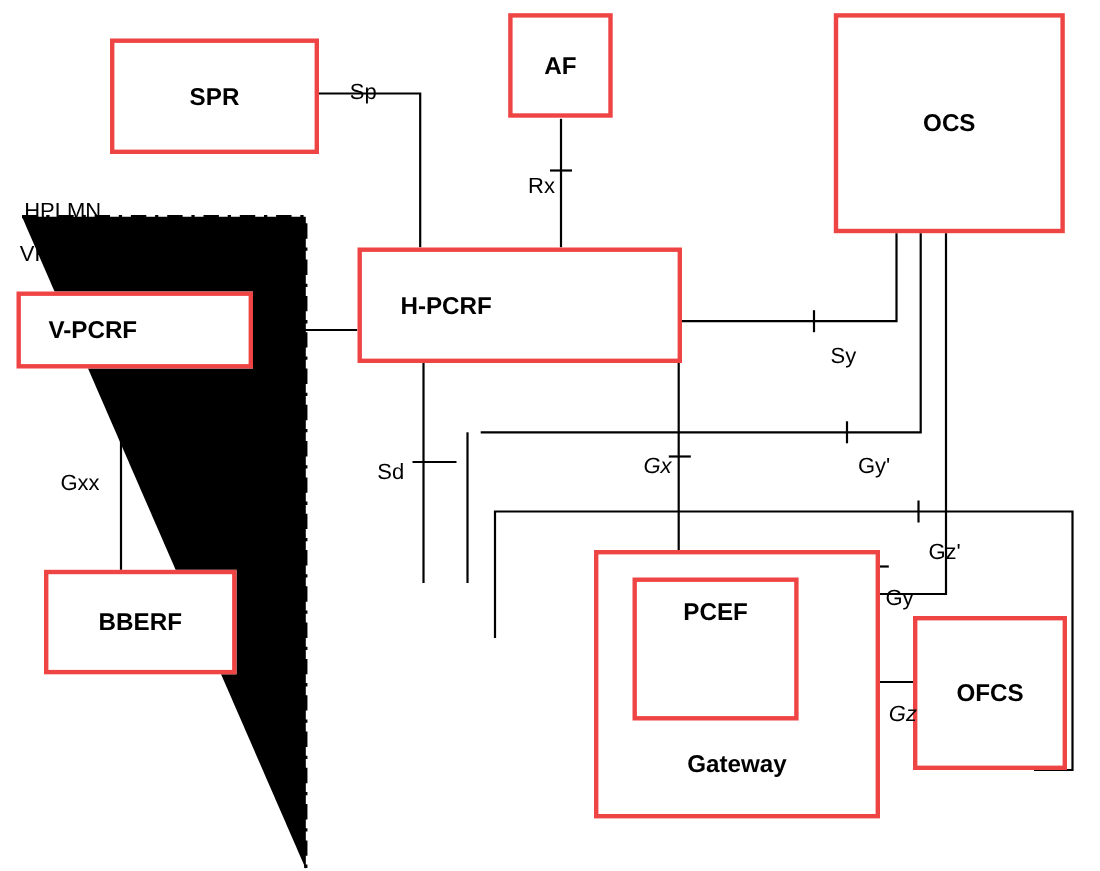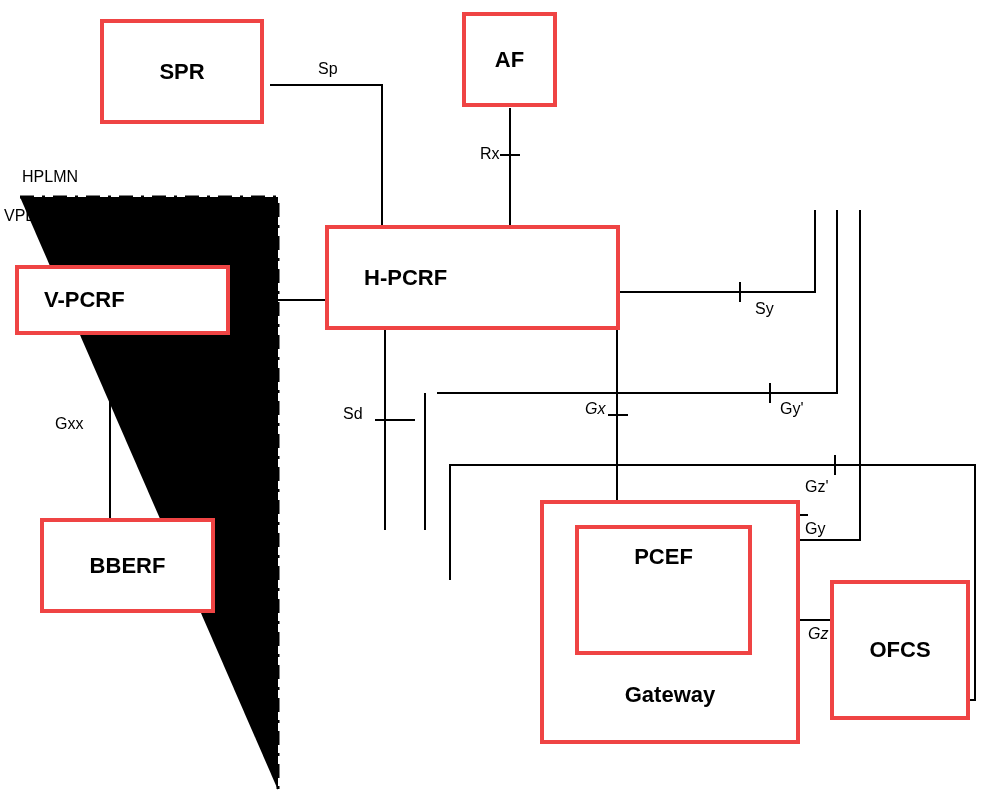--- a/index.html
+++ b/index.html
@@ -22,23 +22,24 @@
     background: #fff;
     box-sizing: border-box;
     display: flex;
     align-items: center;
     justify-content: center;
     font-weight: bold;
     font-size: 22px;
   }
   .label {
     position: absolute;
-    font-size: 16px;
+    font-size: 20px;
     font-weight: normal;
     white-space: nowrap;
+    margin-top: 13px;
   }
   .bold { font-weight: normal; }
   svg.lines {
     position: absolute;
     left: 0; top: 0;
     width: 1000px;
     height: 792px;
     pointer-events: none;
   }
   .gateway-label {
@@ -115,58 +116,59 @@
       <line x1="788" y1="515" x2="808" y2="515"></line>
       <line x1="788" y1="560" x2="808" y2="560" stroke="none"></line>
       <line x1="798" y1="550" x2="798" y2="570"></line>
     </g>
 
     <g stroke="#000" stroke-width="3" stroke-dasharray="14 8 3 8">
       <path d="M 20 197 L 278 197 L 278 790"></path>
     </g>
   </svg>
 
-  <div class="box" style="left:100px; top:19px; width:164px; height:105px;">SPR</div>
+  <div class="box" style="left:100px; top:35px; width:190px; height:105px;">SPR</div>
 
   <div class="box" style="left:462px; top:12px; width:95px; height:95px;">AF</div>
 
+  <div class="box" style="left:758px; top:12px; width:210px; height:200px;">OCS</div>
 
   <div class="box" style="left:15px; top:265px; width:215px; height:70px; justify-content:flex-start; padding-left:25px;">V-PCRF</div>
 
   <div class="box" style="left:325px; top:225px; width:295px; height:105px; justify-content:flex-start; padding-left:35px;">H-PCRF</div>
 
   <div class="box" style="left:40px; top:518px; width:175px; height:95px;">BBERF</div>
 
 
   <div class="box" style="left:540px; top:500px; width:260px; height:244px; align-items:flex-end; justify-content:center; padding-bottom:32px;">
     <span class="gateway-label" style="position:static;">Gateway</span>
   </div>
 
-  <div class="box" style="left:575px; top:525px; width:177px; height:130px; justify-content:center; align-items:flex-start; padding-top:15px;">PCEF</div>
+  <div class="box" style="left:575px; top:525px; width:151px; height:130px; justify-content:center; align-items:flex-start; padding-top:15px;">PCEF</div>
 
-  <div class="box" style="left:830px; top:560px; width:140px; height:140px;margin-top:20px;">OFCS</div>
+  <div class="box" style="left:830px; top:560px; width:140px; height:140px;">OFCS</div>
 
   <div class="label bold" style="left:22px; top:168px;">HPLMN</div>
-  <div class="label bold" style="left:4px; top:207px;text-align:right;">VPLMN</div>
+  <div class="label bold" style="left:18px; top:207px;text-align:right;">VPLMN</div>
 
   <div class="label" style="left:318px; top:60px;">Sp</div>
 
   <div class="label" style="left:480px; top:145px;">Rx</div>
 
   <div class="label" style="left:240px; top:245px;">S9</div>
 
   <div class="label" style="left:755px; top:300px;">Sy</div>
 
   <div class="label" style="left:343px; top:405px;">Sd</div>
 
   <div class="label" style="left:585px; top:400px;font-style:italic;">Gx</div>
 
   <div class="label" style="left:55px; top:415px;">Gxx</div>
 
   <div class="label" style="left:780px; top:400px;">Gy'</div>
 
-  <div class="label" style="left:805px; top:478px;">Gz'</div>
+  <div class="label" style="left:844px; top:478px;">Gz'</div>
 
   <div class="label" style="left:805px; top:520px;">Gy</div>
 
   <div class="label" style="left:808px; top:625px;font-style:italic;">Gz</div>
 
 </div>
 
 </body></html>

